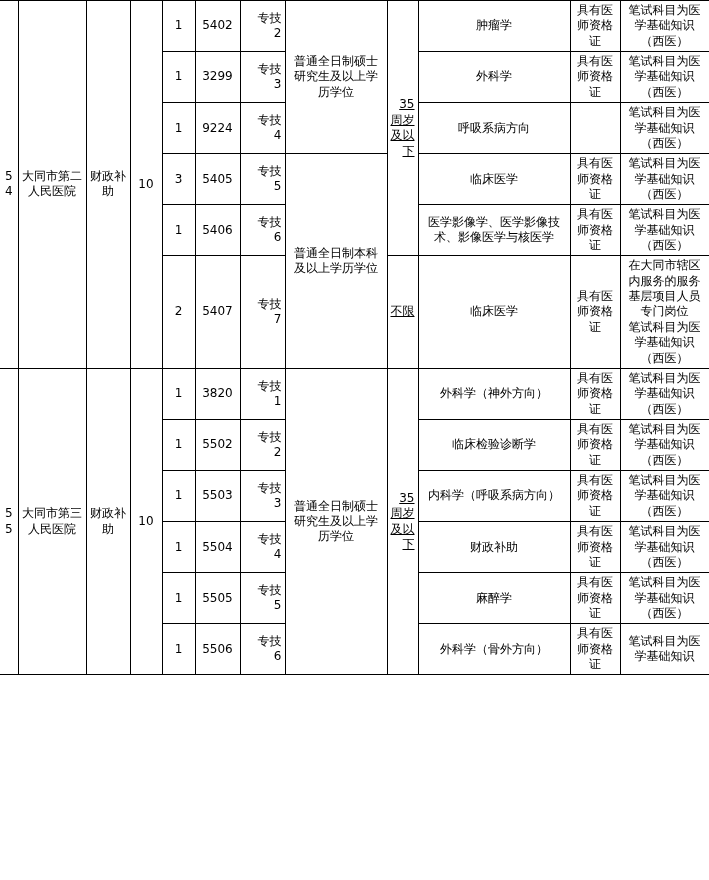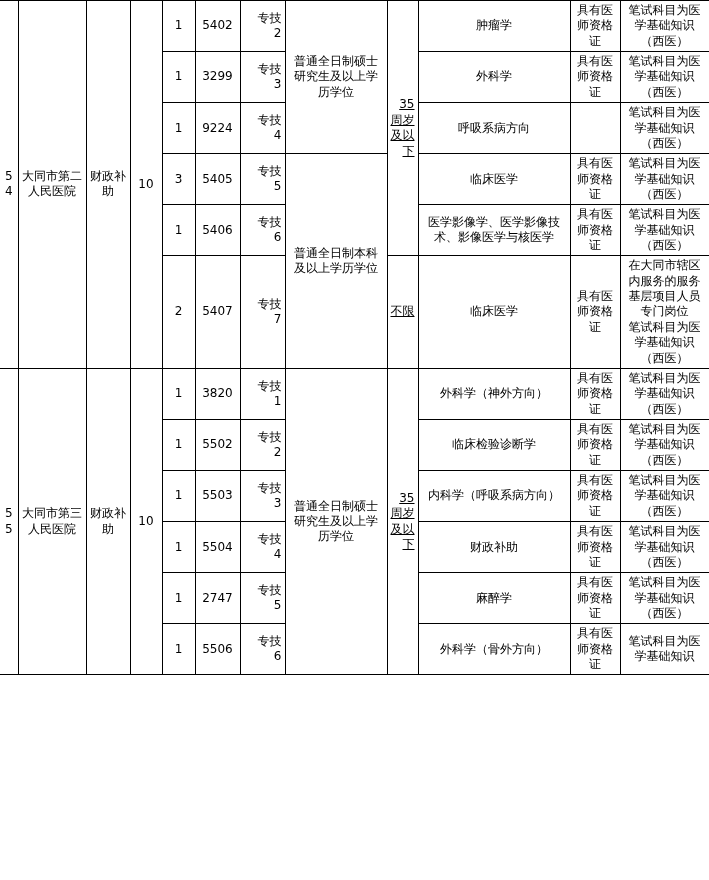--- a/index.html
+++ b/index.html
@@ -181,21 +181,21 @@
   <tr>
     <td class="ctr">1</td>
     <td class="ctr">5504</td>
     <td class="post-cell"><span>专技</span><br><span>4</span></td>
     <td class="lft">财政补助</td>
     <td class="lft">具有医师资格证</td>
     <td class="lft">笔试科目为医学基础知识（西医）</td>
   </tr>
   <tr>
     <td class="ctr">1</td>
-    <td class="ctr">2747</td>
+    <td class="ctr">5505</td>
     <td class="post-cell"><span>专技</span><br><span>5</span></td>
     <td class="lft">麻醉学</td>
     <td class="lft">具有医师资格证</td>
     <td class="lft">笔试科目为医学基础知识（西医）</td>
   </tr>
   <tr>
     <td class="ctr">1</td>
     <td class="ctr">5506</td>
     <td class="post-cell"><span>专技</span><br><span>6</span></td>
     <td class="lft">外科学（骨外方向）</td>

